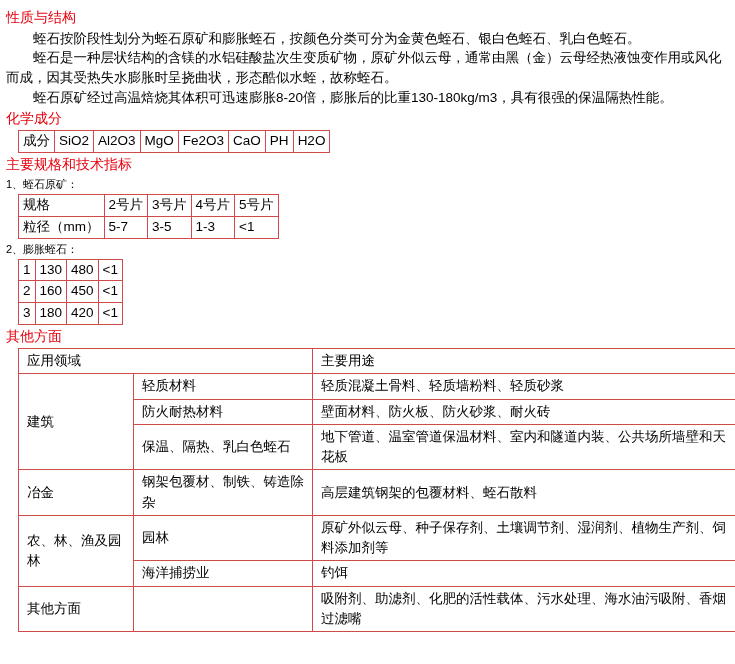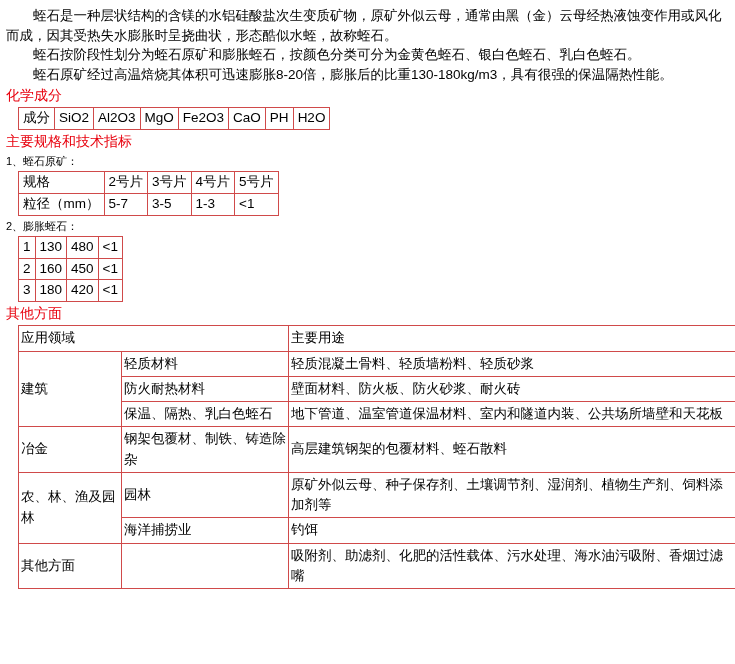--- a/index.html
+++ b/index.html
@@ -53,38 +53,39 @@
   .spec-line {
     margin: 3px 0 2px 0;
     font-size: 11px;
   }
   .uses-table {
     width: 718px;
     margin-top: 1px;
   }
   .uses-table td {
     border: 1px solid #d04a4a;
-    padding: 2px 2px;
+    padding: 2px 8px;
     vertical-align: middle;
     line-height: 1.5;
   }
   .uses-table td.col-area { width: 98px; }
   .uses-table td.col-sub { width: 162px; }
   .uses-table td.header-area { width: 262px; }
   .tbl-wrap { margin: 0 0 1px 0; }
 </style>
 </head>
 <body>
 
 <div class="page">
 
+  <div class="section-title">性质与结构</div>
 
   <div class="para-block">
+    <p class="para">蛭石按阶段性划分为蛭石原矿和膨胀蛭石，按颜色分类可分为金黄色蛭石、银白色蛭石、乳白色蛭石。</p>
     <p class="para">蛭石是一种层状结构的含镁的水铝硅酸盐次生变质矿物，原矿外似云母，通常由黑（金）云母经热液蚀变作用或风化而成，因其受热失水膨胀时呈挠曲状，形态酷似水蛭，故称蛭石。</p>
-    <p class="para">蛭石按阶段性划分为蛭石原矿和膨胀蛭石，按颜色分类可分为金黄色蛭石、银白色蛭石、乳白色蛭石。</p>
     <p class="para">蛭石原矿经过高温焙烧其体积可迅速膨胀8-20倍，膨胀后的比重130-180kg/m3，具有很强的保温隔热性能。</p>
   </div>
 
   <div class="section-title">化学成分</div>
 
   <div class="tbl-wrap">
     <table class="bordered chem-table">
       <tbody>
         <tr>
           <td>成分</td>

